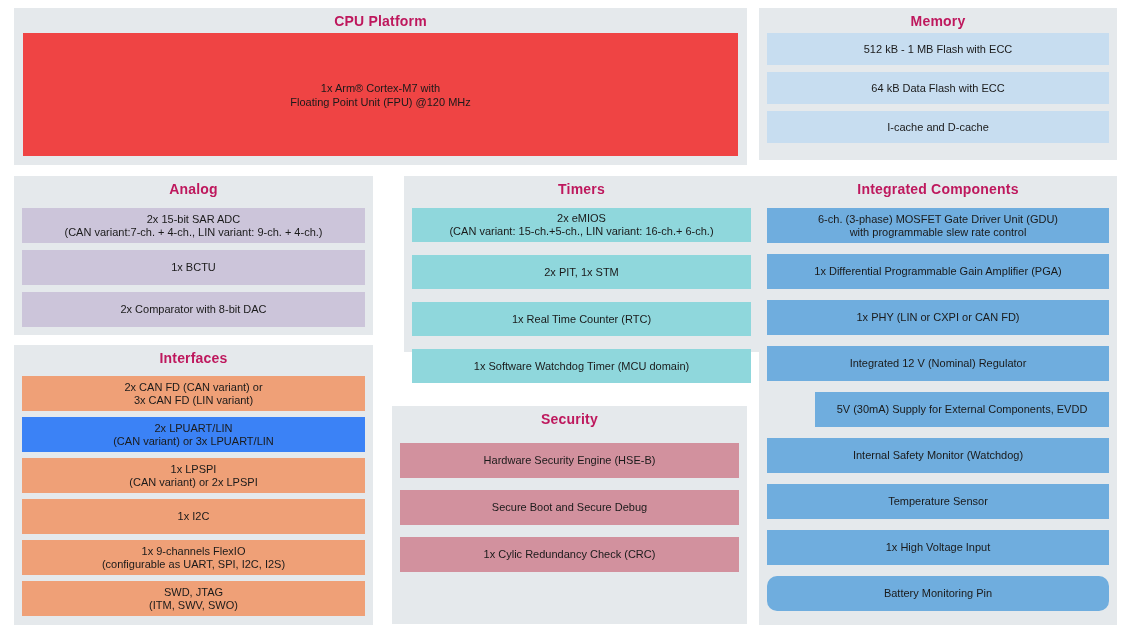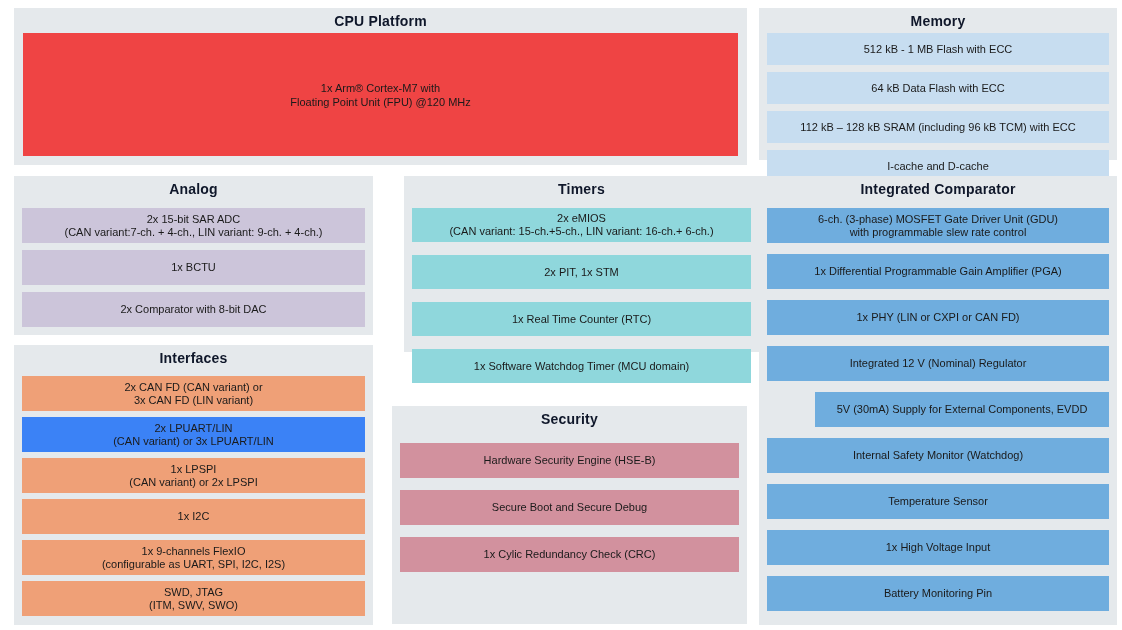--- a/index.html
+++ b/index.html
@@ -14,21 +14,21 @@
   }
   .panel {
     position:absolute;
     background:#e5e9ec;
   }
   .panel-title {
     text-align:center;
     font-weight:bold;
     font-size:14px;
     padding-top:5px;
-    color:#0f172a;
+    color:#be185d;
     letter-spacing:0.2px;
   }
   .panel-body {
     position:absolute;
     left:8px; right:8px; bottom:9px;
     display:flex;
     flex-direction:column;
   }
   .row {
     flex:none;
@@ -88,21 +88,20 @@
       <div class="big-block" style="background-color: #ef4444;">1x Arm® Cortex-M7 with
 Floating Point Unit (FPU) @120 MHz</div>
     </div>
   </div>
 
   <div class="panel" id="memory">
     <div class="panel-title">Memory</div>
     <div class="panel-body">
       <div class="row" style="background-color: rgb(199, 221, 240);">512 kB - 1 MB Flash with ECC</div>
       <div class="row" style="background-color: rgb(199, 221, 240);">64 kB Data Flash with ECC</div>
-      <div class="row" style="background-color: rgb(199, 221, 240);">112 kB – 128 kB SRAM (including 96 kB TCM) with ECC</div>
       <div class="row" style="background-color: rgb(199, 221, 240);">I-cache and D-cache</div>
     </div>
   </div>
 
   <div class="panel" id="analog">
     <div class="panel-title">Analog</div>
     <div class="panel-body">
       <div class="row" style="background-color: rgb(204, 197, 218);">2x 15-bit SAR ADC
 (CAN variant:7-ch. + 4-ch., LIN variant: 9-ch. + 4-ch.)</div>
       <div class="row" style="background-color: rgb(204, 197, 218);">1x BCTU</div>
@@ -141,28 +140,28 @@
   <div class="panel" id="security">
     <div class="panel-title">Security</div>
     <div class="panel-body">
       <div class="row" style="background-color: rgb(210, 145, 158);">Hardware Security Engine (HSE-B)</div>
       <div class="row" style="background-color: rgb(210, 145, 158);">Secure Boot and Secure Debug</div>
       <div class="row" style="background-color: rgb(210, 145, 158);">1x Cylic Redundancy Check (CRC)</div>
     </div>
   </div>
 
   <div class="panel" id="integrated">
-    <div class="panel-title">Integrated Comparator</div>
+    <div class="panel-title">Integrated Components</div>
     <div class="panel-body">
       <div class="row" style="background-color: rgb(111, 173, 222);">6-ch. (3-phase) MOSFET Gate Driver Unit (GDU)
 with programmable slew rate control</div>
       <div class="row" style="background-color: rgb(111, 173, 222);">1x Differential Programmable Gain Amplifier (PGA)</div>
       <div class="row" style="background-color: rgb(111, 173, 222);">1x PHY (LIN or CXPI or CAN FD)</div>
       <div class="row" style="background-color: rgb(111, 173, 222);">Integrated 12 V (Nominal) Regulator</div>
       <div class="row" style="background-color: rgb(111, 173, 222); margin-left: 48px;">5V (30mA) Supply for External Components, EVDD</div>
       <div class="row" style="background-color: rgb(111, 173, 222);">Internal Safety Monitor (Watchdog)</div>
       <div class="row" style="background-color: rgb(111, 173, 222);">Temperature Sensor</div>
       <div class="row" style="background-color: rgb(111, 173, 222);">1x High Voltage Input</div>
-      <div class="row" style="background-color: rgb(111, 173, 222);">Battery Monitoring Pin</div>
+      <div class="row" style="background-color: rgb(111, 173, 222); border-radius: 10px;">Battery Monitoring Pin</div>
     </div>
   </div>
 
 </div>
 
 </body></html>

